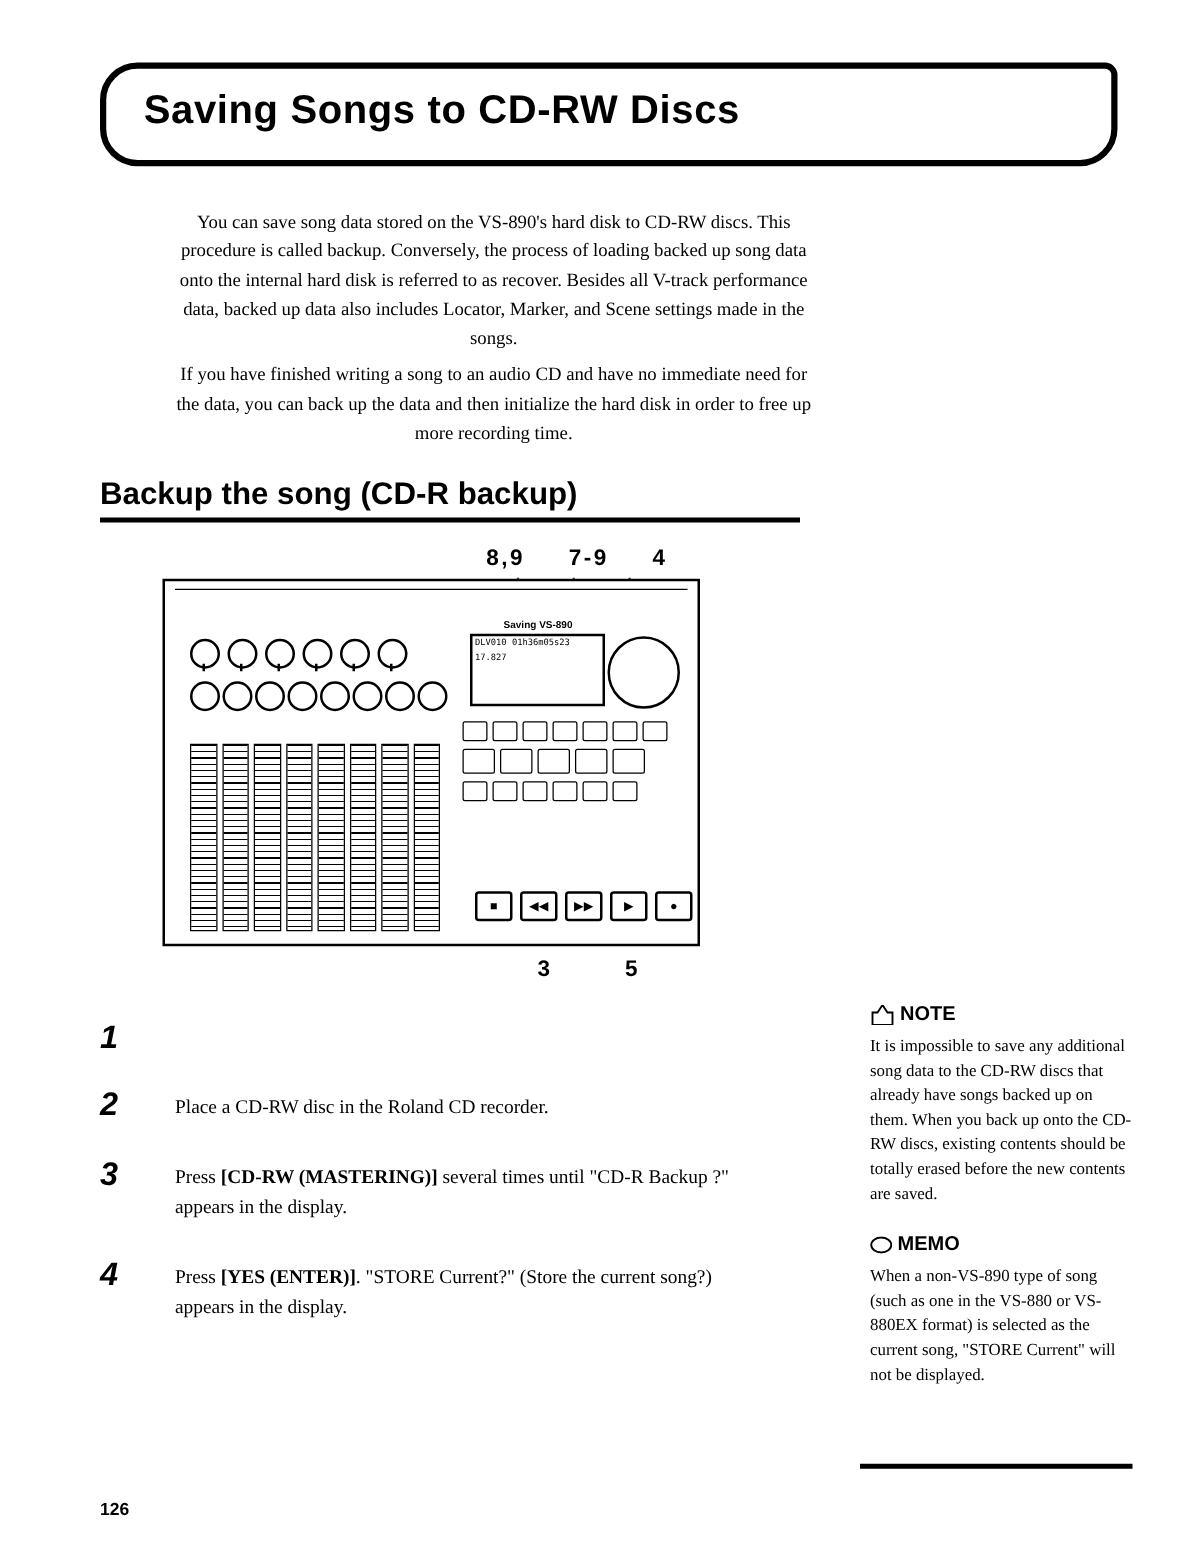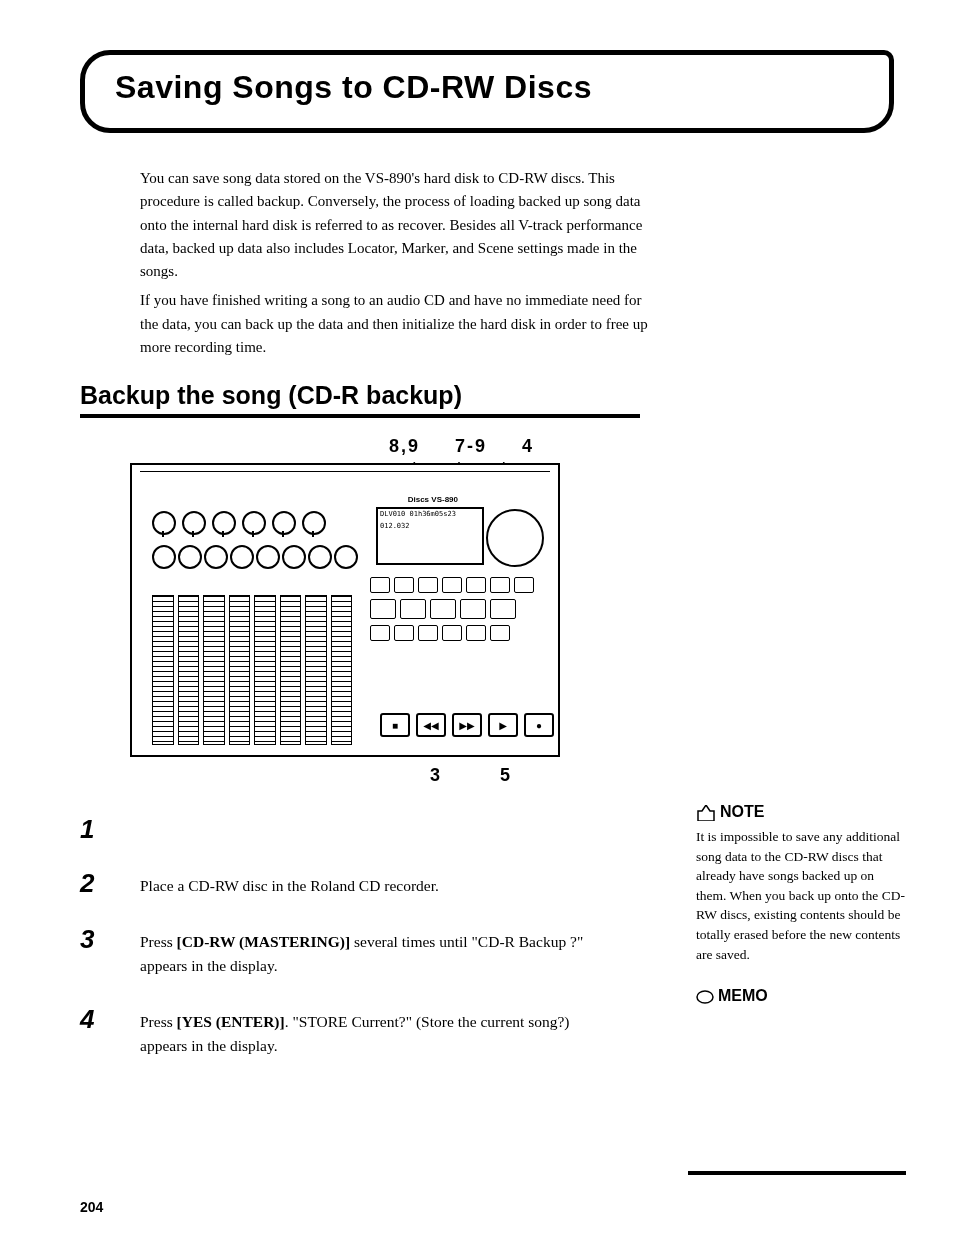--- a/index.html
+++ b/index.html
@@ -33,21 +33,21 @@
     font-weight: 900;
     font-size: 32px;
     letter-spacing: 0.5px;
   }
   .intro {
     margin-left: 60px;
     width: 510px;
     font-size: 15px;
     line-height: 1.55;
   }
-  .intro p { margin: 0 0 6px 0; }
+  .intro p { margin: 0 0 6px 0; text-align: center; }
   .section-head {
     font-family: Arial, Helvetica, sans-serif;
     font-weight: 900;
     font-size: 25px;
     border-bottom: 4px solid #000;
     padding-bottom: 4px;
     margin: 22px 0 18px 0;
     width: 560px;
   }
   .figure {
@@ -294,25 +294,25 @@
         <div class="fader"></div>
         <div class="fader"></div>
         <div class="fader"></div>
         <div class="fader"></div>
         <div class="fader"></div>
         <div class="fader"></div>
         <div class="fader"></div>
       </div>
 
       <div class="branding">
-        <span>Discs</span>&nbsp;<span>VS-890</span>
+        <span>Saving</span>&nbsp;<span>VS-890</span>
       </div>
       <div class="lcd">
         <div class="lcd-text">DLV010  01h36m05s23</div>
-        <div class="lcd-text">012.032</div>
+        <div class="lcd-text">17.827</div>
       </div>
       <div class="jog"></div>
 
       <div class="btn-grid">
         <div class="btn-row">
           <div class="b"></div>
           <div class="b"></div>
           <div class="b"></div>
           <div class="b"></div>
           <div class="b"></div>
@@ -380,19 +380,20 @@
         </svg><span>NOTE</span>
       </div>
       <div>It is impossible to save any additional song data to the CD-RW discs that already have songs backed up on them. When you back up onto the CD-RW discs, existing contents should be totally erased before the new contents are saved.</div>
     </div>
     <div class="side-block">
       <div class="side-head">
         <svg class="note-icon" width="18" height="14" viewBox="0 0 18 14">
           <ellipse cx="9" cy="7" rx="8" ry="6" fill="none" stroke="#000" stroke-width="1.5"></ellipse>
         </svg><span>MEMO</span>
       </div>
+      <div>When a non-VS-890 type of song (such as one in the VS-880 or VS-880EX format) is selected as the current song, "STORE Current" will not be displayed.</div>
     </div>
   </div>
 
   <div class="side-rule"></div>
 
-  <div class="pagenum">204</div>
+  <div class="pagenum">126</div>
 </div>
 
 </body></html>

